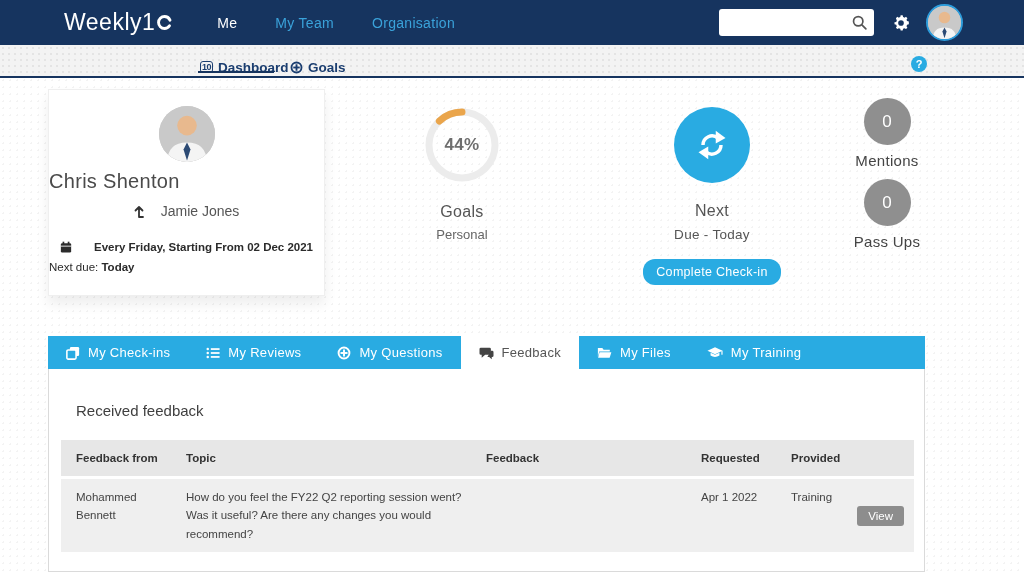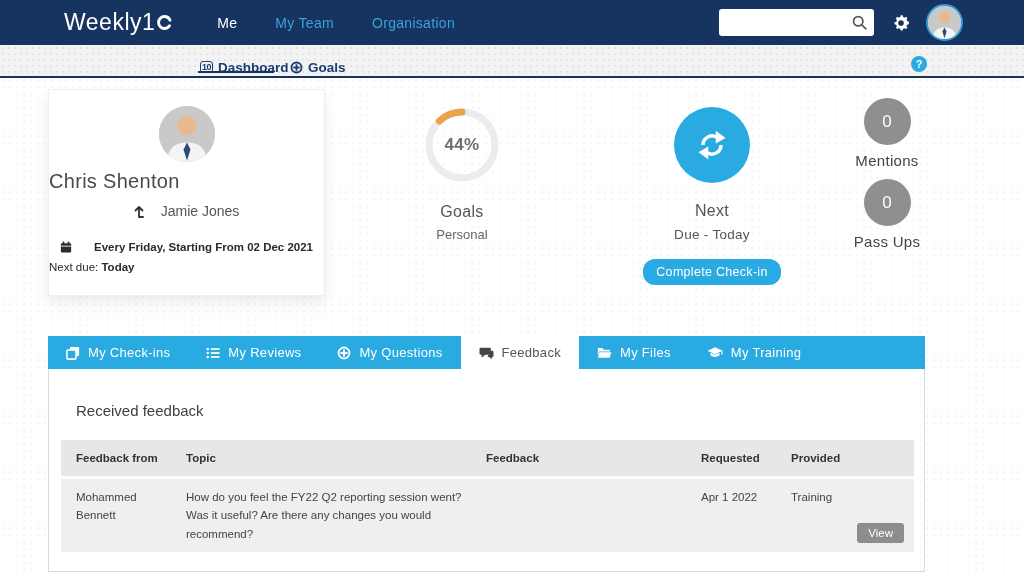--- a/index.html
+++ b/index.html
@@ -76,21 +76,21 @@
   .section-heading { position:absolute; left:27px; top:33px; font-size:15px; color:#3f3f3f; }
   .panel-buttons { position:absolute; right:23px; top:22px; display:flex; gap:5px; }
   .btn-small { padding:4px 10px; background:#29abe2; color:#fff; font-size:12px; border:none; border-radius:3px; cursor:pointer; }
 
   .fb-table { position:absolute; left:12px; top:71px; width:853px; }
   .fb-row { display:grid; grid-template-columns:110px 300px 1fr 90px 78px 60px; }
   .fb-head { background:#e7e7e7; margin-bottom:3px; }
   .fb-head .cell { padding:12px 0 12px 15px; font-size:11.5px; font-weight:bold; color:#333; }
   .fb-body { background:#efefef; }
   .fb-body .cell { padding:9px 0 9px 15px; font-size:11.5px; color:#444; line-height:1.6; }
-  .cell-action { display:flex; align-items:flex-end; justify-content:flex-end; padding-right:10px !important; padding-left:0 !important; }
+  .cell-action { display:flex; align-items:center; justify-content:flex-end; padding-right:10px !important; padding-left:0 !important; }
   .btn-view { padding:4px 11px; background:#8d8d8d; color:#fff; font-size:11.5px; border:none; border-radius:3px; cursor:pointer; }
 
   svg { display:block; }
 </style>
 </head>
 <body>
 
 <div class="screen">
 
   <div class="navbar">

